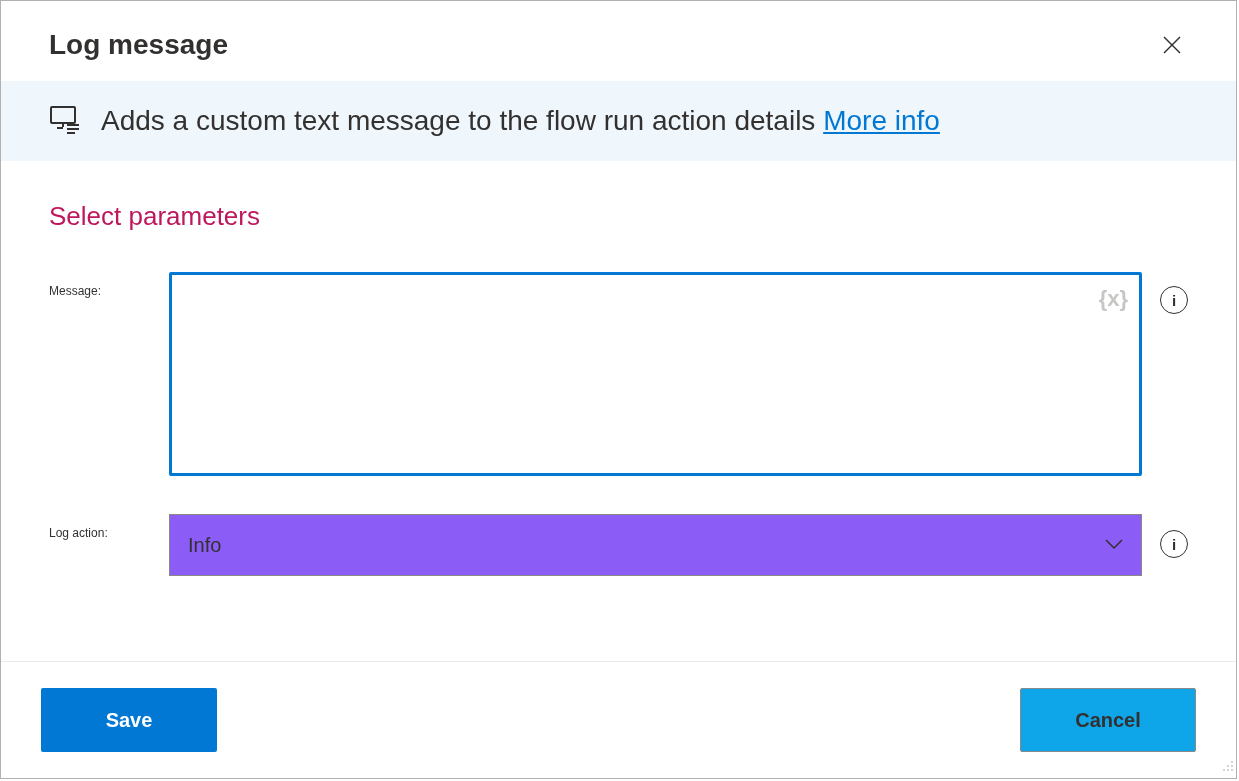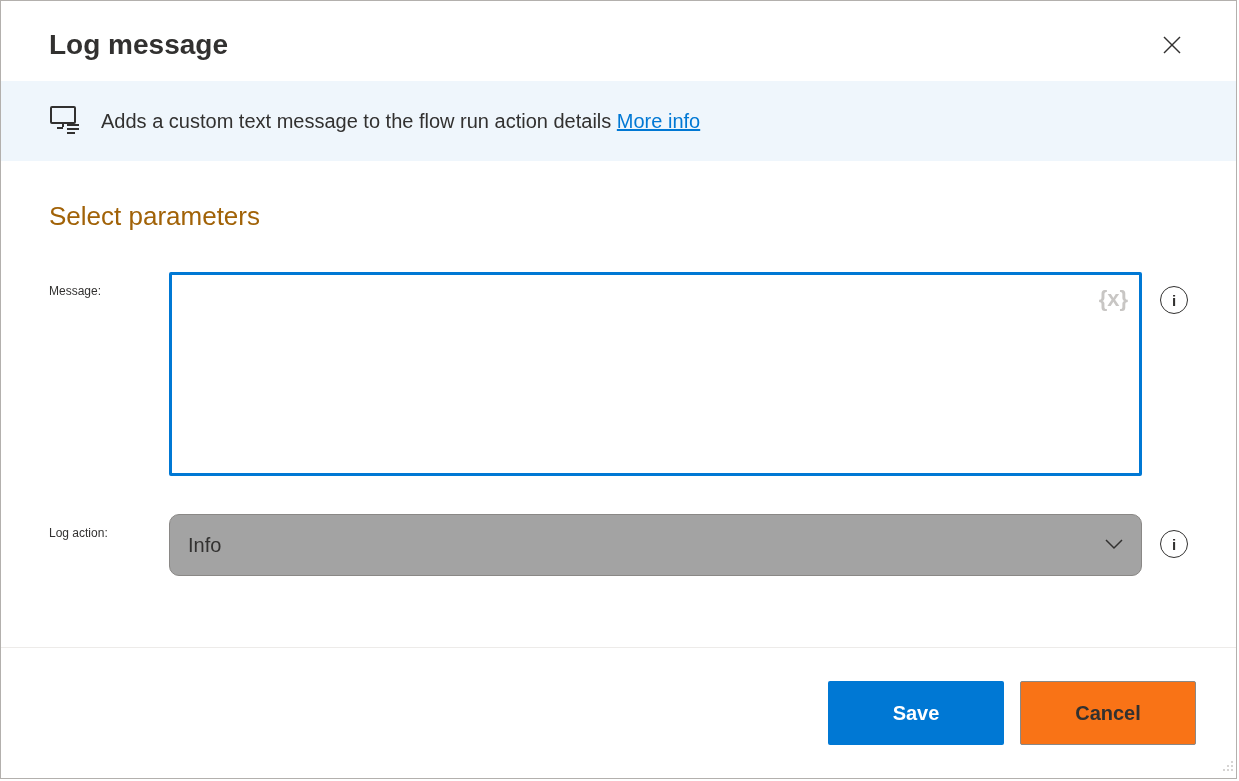--- a/index.html
+++ b/index.html
@@ -47,35 +47,35 @@
       background: #eff6fc;
       display: flex;
       align-items: center;
       padding: 22px 48px;
       gap: 20px;
     }
     .info-banner .banner-icon {
       flex-shrink: 0;
     }
     .banner-text {
-      font-size: 20px;
+      font-size: 28px;
       color: #323130;
     }
     .banner-text a {
       color: #0078d4;
       text-decoration: underline;
     }
     .content {
       padding: 40px 48px 20px 48px;
       flex: 1;
     }
     .section-heading {
       font-size: 26px;
       font-weight: 400;
-      color: #a16207;
+      color: #be185d;
       margin-bottom: 40px;
     }
     .param-row {
       display: flex;
       align-items: flex-start;
       margin-bottom: 34px;
     }
     .param-label {
       width: 120px;
       font-size: 12px;
@@ -115,25 +115,25 @@
       user-select: none;
     }
     .select-wrapper {
       position: relative;
       flex: 1;
     }
     .level-select {
       width: 100%;
       height: 62px;
       border: 1px solid #8a8886;
-      border-radius: 10px;
+      border-radius: 0;
       padding: 0 50px 0 18px;
       font-size: 20px;
       font-family: inherit;
-      background: #a3a3a3;
+      background: #8b5cf6;
       appearance: none;
       -webkit-appearance: none;
       cursor: pointer;
       outline: none;
       color: #323130;
     }
     .chevron-down {
       position: absolute;
       right: 18px;
       top: 50%;
@@ -154,23 +154,23 @@
       color: #323130;
       cursor: pointer;
       flex-shrink: 0;
       margin-top: 14px;
     }
     .info-icon.select-align {
       margin-top: 16px;
     }
     .dialog-footer {
       border-top: 1px solid #edebe9;
-      padding: 33px 40px;
-      display: flex;
-      justify-content: flex-end;
+      padding: 26px 40px;
+      display: flex;
+      justify-content: space-between;
       gap: 16px;
       margin-top: auto;
       position: relative;
     }
     .btn {
       min-width: 176px;
       height: 64px;
       border-radius: 2px;
       font-size: 20px;
       font-weight: 600;
@@ -179,21 +179,21 @@
       display: flex;
       align-items: center;
       justify-content: center;
     }
     .btn-primary {
       background: #0078d4;
       color: #fff;
       border: none;
     }
     .btn-secondary {
-      background: #f97316;
+      background: #0ea5e9;
       color: #323130;
       border: 1px solid #8a8886;
     }
     .resize-grip {
       position: absolute;
       right: 2px;
       bottom: 2px;
       color: #c8c6c4;
     }
   </style>

